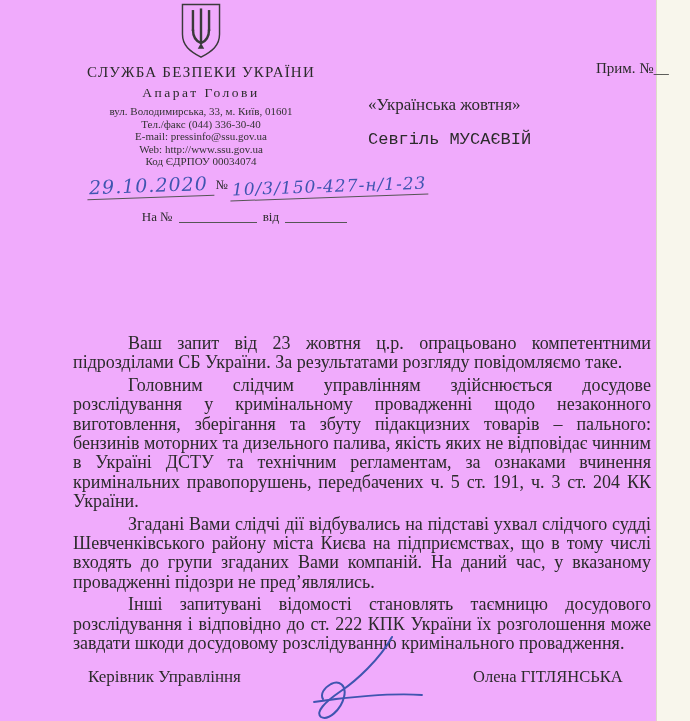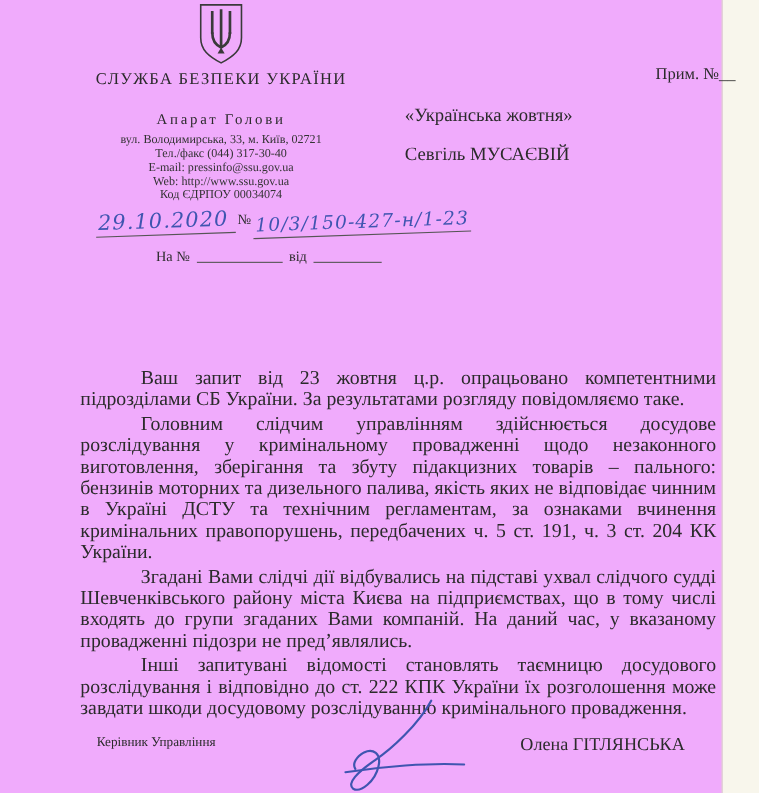--- a/index.html
+++ b/index.html
@@ -13,53 +13,53 @@
     background:#f0abfc;color:#2b2b2b;
   }
   
   .scan-strip{position:absolute;top:0;right:0;width:33px;height:721px;background:#f8f6ec;}
   .scan-line{position:absolute;top:0;left:656px;width:1px;height:721px;background:#ddd9c9;}
 
   
   .lh-left{position:absolute;left:55px;top:2px;width:292px;text-align:center;}
   .emblem{display:block;margin:0 auto;width:52px;height:58px;}
   .org-name{margin-top:4px;font-size:15px;letter-spacing:1.2px;white-space:nowrap;}
-  .unit1{margin-top:20px;font-size:13.5px;letter-spacing:2.5px;}
+  .unit1{margin-top:4px;font-size:13.5px;letter-spacing:2.5px;}
   .dept{margin-top:2px;font-weight:bold;font-size:14.5px;line-height:14.5px;}
   .contact{margin-top:4px;font-size:11px;line-height:12.5px;color:#333;}
   .ref-line{margin-top:6px;height:26px;position:relative;text-align:left;padding-left:32px;white-space:nowrap;}
   .hand{
     font-family:"DejaVu Serif", serif;font-style:italic;
     color:#3f55b0;letter-spacing:1px;
     display:inline-block;transform:rotate(-2deg);
   }
   .hand-date{font-size:19px;border-bottom:1px solid #555;padding:0 6px 1px 2px;}
   .no-sign{font-size:13px;vertical-align:3px;margin:0 2px;}
   .hand-number{font-size:17px;border-bottom:1px solid #555;padding:0 2px 1px 2px;}
   .reply-line{margin-top:9px;font-size:13px;text-align:right;padding-left:55px;white-space:nowrap;}
   .blank{display:inline-block;border-bottom:1px solid #555;height:12px;vertical-align:-2px;}
   .blank-1{width:78px;margin:0 6px 0 6px;}
   .blank-2{width:62px;margin-left:6px;}
 
   
   .copy-note{position:absolute;left:596px;top:60px;font-size:15px;white-space:nowrap;}
   .recipient{position:absolute;left:368px;top:94px;font-size:17px;line-height:21px;}
   .recipient .r-line{white-space:nowrap;}
-  .recipient .r-person1{margin-top:14px;}
+  .recipient .r-person1{margin-top:14px;font-family:Liberation Mono, monospace;}
   .recipient .r-person2{margin-top:9px;}
 
   
   .body-text{
     position:absolute;left:57px;top:334px;width:578px;
     font-size:18px;line-height:19.4px;text-align:justify;margin-left:16px;
   }
   .body-text p{margin:0 0 3px 0;text-indent:55px;}
 
   
-  .sig-title{position:absolute;left:88px;top:667px;font-size:12px;white-space:nowrap;}
+  .sig-title{position:absolute;left:88px;top:667px;font-size:17px;white-space:nowrap;}
   .sig-name{position:absolute;left:473px;top:667px;font-size:16.5px;white-space:nowrap;}
   .sig-mark{position:absolute;left:296px;top:632px;width:140px;height:89px;}
 </style>
 </head>
 <body>
 
 <div class="page">
   <div class="scan-strip"></div>
   <div class="scan-line"></div>
 
@@ -68,22 +68,22 @@
       <path d="M7 3 H53 V40 C53 54 44 61 30 68.5 C16 61 7 54 7 40 Z" fill="none" stroke="#3a3a3a" stroke-width="1.8"></path>
       <path d="M20 10 V36" fill="none" stroke="#3a3a3a" stroke-width="3"></path>
       <path d="M40 10 V36" fill="none" stroke="#3a3a3a" stroke-width="3"></path>
       <path d="M30 8 V50" fill="none" stroke="#3a3a3a" stroke-width="3"></path>
       <path d="M20 34 C20 45 25 49 30 51 C35 49 40 45 40 34" fill="none" stroke="#3a3a3a" stroke-width="3"></path>
       <path d="M30 51 L26 58 H34 Z" fill="#3a3a3a" stroke="none"></path>
     </svg>
     <div class="org-name">СЛУЖБА БЕЗПЕКИ УКРАЇНИ</div>
     <div class="unit1">Апарат Голови</div>
     <div class="contact">
-      <div>вул. Володимирська, 33, м. Київ, 02721</div>
-      <div>Тел./факс (044) 317-30-40</div>
+      <div>вул. Володимирська, 33, м. Київ, 01601</div>
+      <div>Тел./факс (044) 336-30-40</div>
       <div>E-mail: pressinfo@ssu.gov.ua</div>
       <div>Web: http://www.ssu.gov.ua</div>
       <div>Код ЄДРПОУ  00034074</div>
     </div>
     <div class="ref-line">
       <span class="hand hand-date">29.10.2020</span><span class="no-sign">№</span><span class="hand hand-number">10/3/150-427-н/1-23</span>
     </div>
     <div class="reply-line">
       <span>На №</span><span class="blank blank-1"></span><span>від</span><span class="blank blank-2"></span>
     </div>

